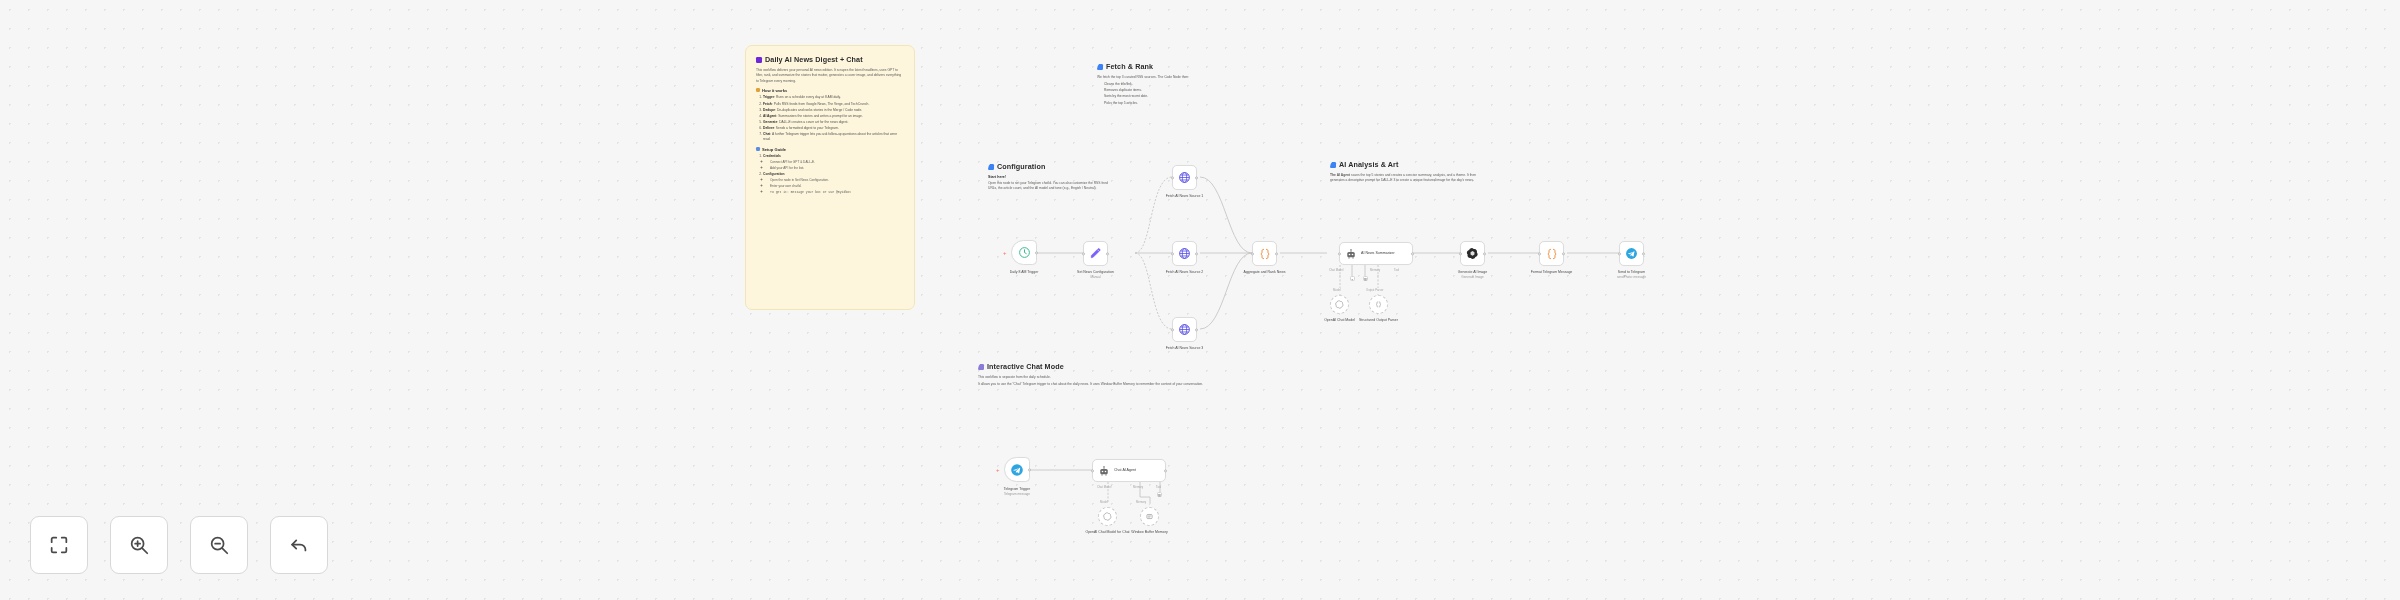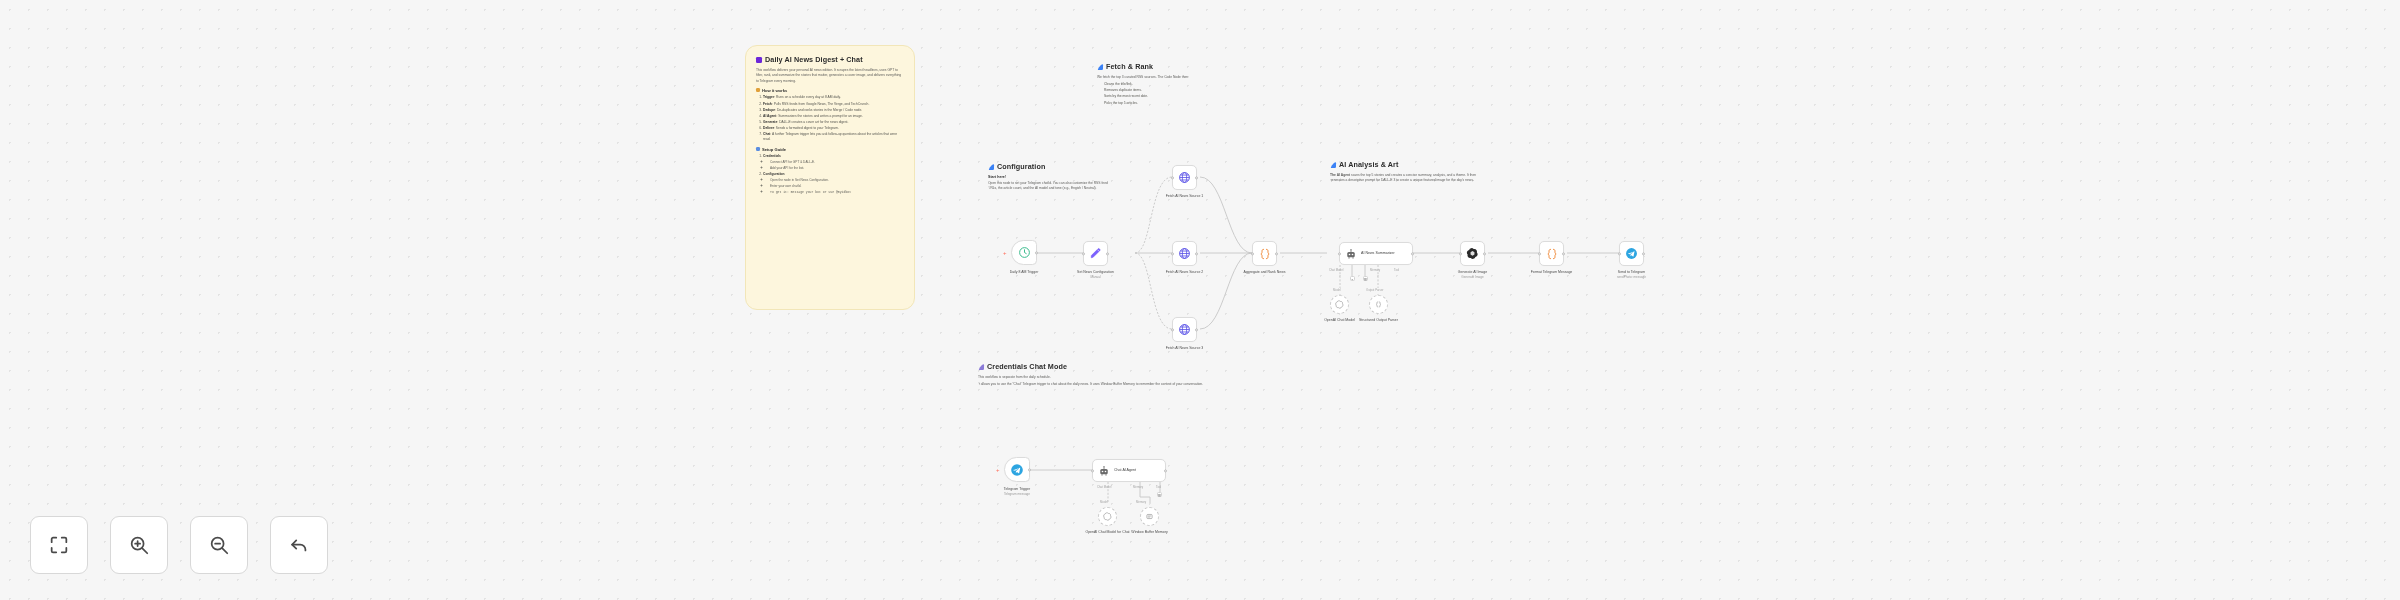--- a/index.html
+++ b/index.html
@@ -13,21 +13,21 @@
     position: relative;
     width: 2400px; height: 600px;
     background-color: #f6f6f6;
     background-image: radial-gradient(circle, #e3e3e3 1px, transparent 1px);
     background-size: 19px 19px;
   }
 
   
   .sticky {
     position: absolute;
-    border-radius: 12px;
+    border-radius: 7px;
     overflow: hidden;
     padding: 9px 10px;
   }
   .sticky.cream {
     background: #fdf6dd;
     border: 1px solid #f2e6b8;
   }
   .sticky.plain {
     background: transparent;
     border: none;
@@ -296,21 +296,21 @@
       <span>AI Analysis &amp; Art</span>
     </div>
     <div class="sticky-lead">
       <b>The AI Agent</b> <span>scans the top 5 stories and creates a concise summary, analysis, and a theme. It then generates a descriptive prompt for DALL-E 3 to create a unique featured image for the day's news.</span>
     </div>
   </div>
 
   <div class="sticky plain" style="left:978px; top:362px; width:250px;">
     <div class="sticky-title">
       <span class="badge-sq" style="background:#8b7bd8"></span>
-      <span>Credentials Chat Mode</span>
+      <span>Interactive Chat Mode</span>
     </div>
     <div class="sticky-lead" style="margin-bottom:1.5px">This workflow is separate from the daily schedule.</div>
     <div class="sticky-lead">It allows you to use the "Chat" Telegram trigger to chat about the daily news. It uses Window Buffer Memory to remember the context of your conversation.</div>
   </div>
 
   <div class="node trigger" style="left:1011px; top:240px;">
     <span class="plus-stub" style="left:-9px; top:9px;">+</span>
     <svg class="ic" width="13" height="13" viewBox="0 0 24 24">
       <circle cx="12" cy="12" r="9" fill="none" stroke="#35b98a" stroke-width="1.8"></circle>
       <path d="M12 7v5l3.2 2" fill="none" stroke="#35b98a" stroke-width="1.8" stroke-linecap="round"></path>

